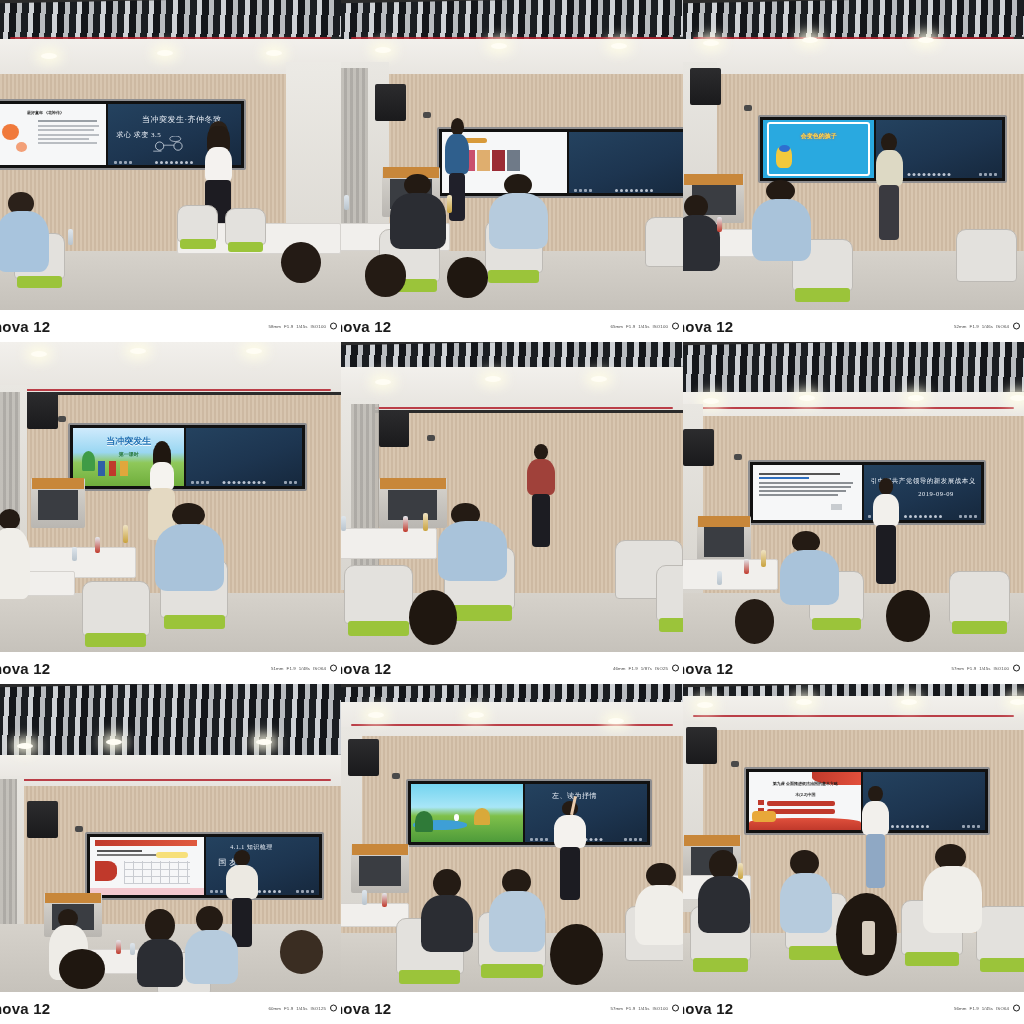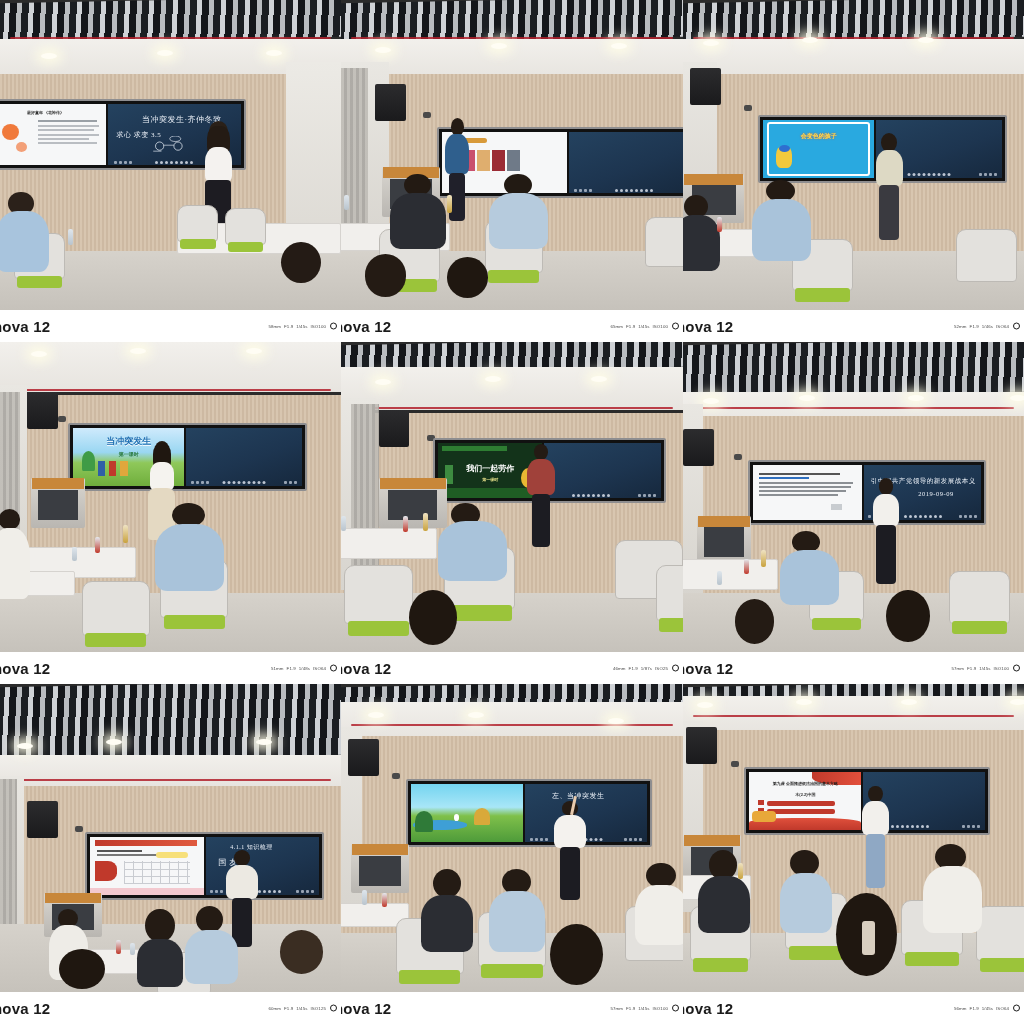--- a/index.html
+++ b/index.html
@@ -543,48 +543,20 @@
       <div class="downlight" style="left:42%;top:11%"></div>
       <div class="downlight" style="left:73%;top:11%"></div>
       <div class="wall" style="top:23%;height:58%"></div>
       <div class="wall-left" style="width:10%;top:18%"></div>
       <div class="curtain" style="left:3%;width:8%;top:20%"></div>
       <div class="baseboard"></div>
       <div class="floor"></div>
       <div class="speaker" style="left:11%;top:22%"></div>
       <div class="cctv" style="left:25%;top:30%"></div>
 
-      <div class="board" style="left:27%;top:31%;width:68%;height:21%">
-        <div class="panel" style="width:47%;height:100%;background:#13331a">
-          <div style="position:absolute;left:4%;top:6%;width:62%;height:9%;background:#2e7d32"></div>
-          <div class="ppt-title" style="top:36%;font-size:8px;color:#ffffff">我们一起劳作</div>
-          <div class="ppt-title" style="top:62%;font-size:4px;color:#e8e28a">第一课时</div>
-          <div style="position:absolute;left:6%;top:40%;width:8%;height:34%;background:#3d8b40"></div>
-          <div style="position:absolute;left:80%;top:46%;width:14%;height:36%;border-radius:50%;background:#e8b733"></div>
-          <div style="position:absolute;left:0;bottom:0;width:100%;height:18%;background:#1f5d24"></div>
-        </div>
-        <div class="panel panel-dark" style="width:53%;height:100%">
-          <div class="toolbar-dots" style="left:40%">
-              <i></i>
-              <i></i>
-              <i></i>
-              <i></i>
-              <i></i>
-              <i></i>
-              <i></i>
-              <i></i>
-            </div>
-          <div class="toolbar-right">
-              <i></i>
-              <i></i>
-              <i></i>
-              <i></i>
-            </div>
-        </div>
-      </div>
 
       <div class="lectern" style="left:11%;top:44%;width:20%;height:16%">
         <div class="top"></div>
           <div class="face"></div>
       </div>
 
       <div class="person" style="left:54%;top:33%;width:9%;height:34%">
         <div class="head" style="left:28%;top:0;width:46%;height:15%;background:#241b14"></div>
         <div class="torso" style="left:4%;top:14%;width:92%;height:34%;background:#a0413a"></div>
         <div class="legs" style="left:20%;top:47%;width:60%;height:50%;background:#1c1c22"></div>
@@ -833,21 +805,21 @@
 
       <div class="board" style="left:19%;top:31%;width:72%;height:22%">
         <div class="panel" style="width:48%;height:100%;background:linear-gradient(#74d4f0 0%,#a8e6f7 40%,#7fc04a 55%,#4e9b3a 100%)">
           <div style="position:absolute;left:2%;top:62%;width:48%;height:16%;border-radius:50%;background:#3e9fd6"></div>
           <div style="position:absolute;left:4%;top:46%;width:16%;height:36%;border-radius:50% 50% 10% 10%;background:#2f7a38"></div>
           <div style="position:absolute;left:56%;top:40%;width:14%;height:30%;border-radius:50% 50% 8% 8%;background:#d9a93a"></div>
           <div style="position:absolute;left:38%;top:52%;width:5%;height:12%;border-radius:50%;background:#fff"></div>
         </div>
         <div class="panel panel-dark" style="width:52%;height:100%">
           <div class="hand-ink" style="top:12%;font-size:7px">
-            <div class="ink-row" style="margin-left:18%">左、当冲突发生</div>
+            <div class="ink-row" style="margin-left:18%">左、读为抒情</div>
           </div>
           <div class="toolbar-left">
               <i></i>
               <i></i>
               <i></i>
               <i></i>
             </div>
           <div class="toolbar-dots">
               <i></i>
               <i></i>

